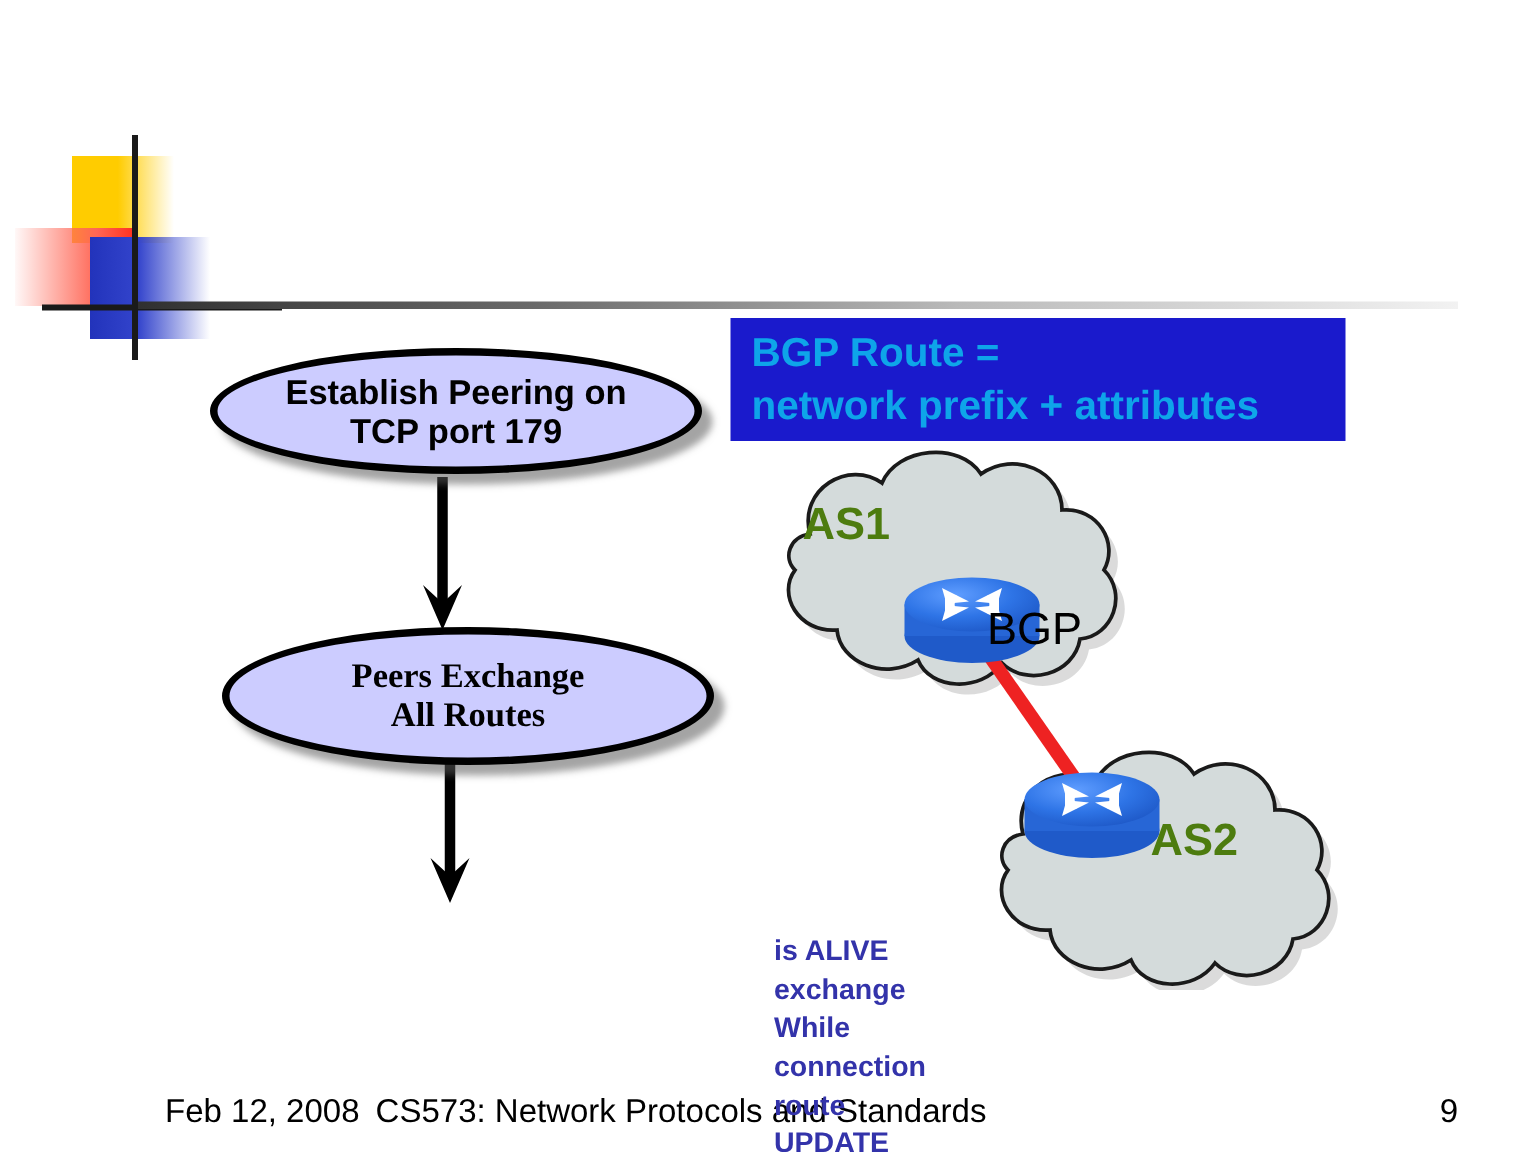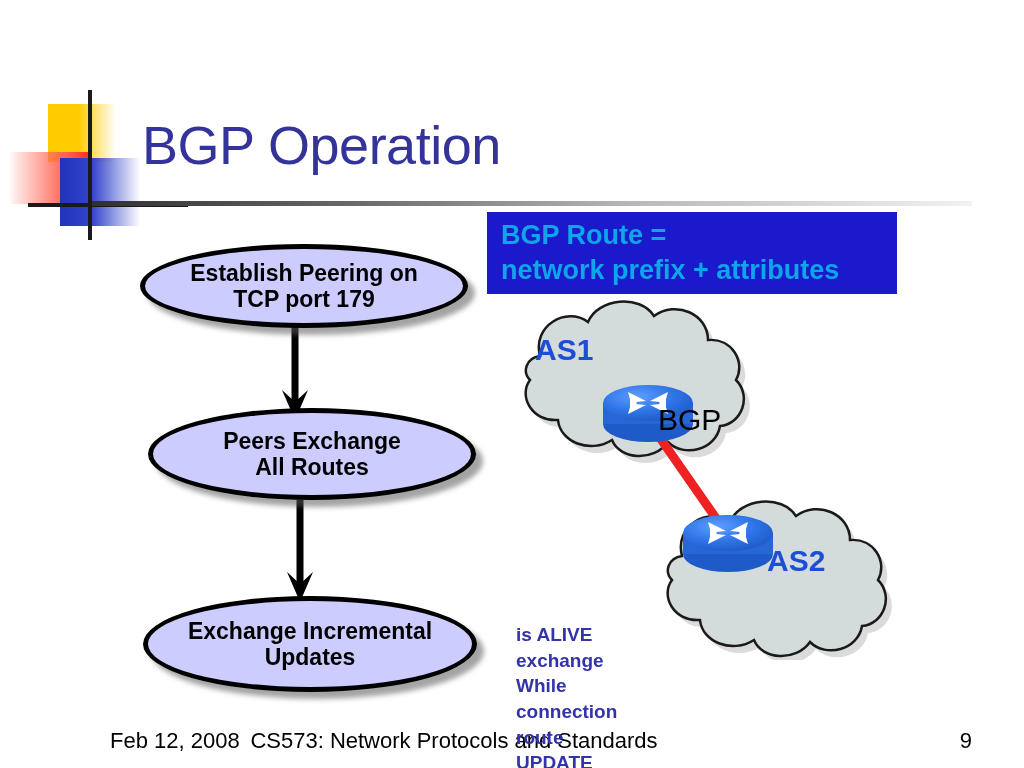--- a/index.html
+++ b/index.html
@@ -85,22 +85,22 @@
     display: flex;
     align-items: center;
     justify-content: center;
     text-align: center;
     color: #000000;
     font-weight: bold;
     font-size: 23px;
     line-height: 1.15;
     z-index: 3;
   }
-  #node-establish { left: 140px; top: 244px; width: 328px; height: 84px; }
-  #node-exchange-all { left: 148px; top: 408px; width: 328px; height: 92px; }
+  #node-establish { left: 140px; top: 232px; width: 328px; height: 84px; }
+  #node-exchange-all { left: 148px; top: 418px; width: 328px; height: 92px; font-family: Liberation Serif, serif; }
   #node-incremental { left: 143px; top: 596px; width: 334px; height: 96px; }
 
   .flow-arrow { position: absolute; z-index: 2; }
   #arrow-1 { left: 280px; top: 318px; }
   #arrow-2 { left: 285px; top: 500px; }
 
   
   #bgp-route-box {
     position: absolute;
     left: 487px; top: 212px;
@@ -115,21 +115,21 @@
     z-index: 5;
   }
   #bgp-route-box .attr-underline { }
 
   #topology { position: absolute; left: 470px; top: 300px; width: 554px; height: 360px; }
 
   .as-label {
     position: absolute;
     font-size: 30px;
     font-weight: bold;
-    color: #1d4ed8;
+    color: #4d7c0f;
     z-index: 4;
   }
   #label-as1 { left: 535px; top: 333px; }
   #label-as2 { left: 767px; top: 544px; text-align: right; }
   #label-bgp {
     position: absolute;
     left: 658px; top: 383px;
     font-size: 30px;
     font-weight: normal;
     color: #000000;
@@ -166,21 +166,20 @@
 <div id="slide">
 
   <div id="title-decoration">
     <div class="deco-yellow"></div>
     <div class="deco-red"></div>
     <div class="deco-blue"></div>
     <div class="deco-vline"></div>
     <div class="deco-hline"></div>
   </div>
 
-  <div id="page-title">BGP Operation</div>
   <div id="title-rule"></div>
 
   <div id="flow">
 
     <div class="flow-node" id="node-establish">
       <div>
         <span>Establish Peering on</span><br>
         <span>TCP port 179</span>
       </div>
     </div>
@@ -195,27 +194,20 @@
         <span>Peers Exchange</span><br>
         <span>All Routes</span>
       </div>
     </div>
 
     <svg class="flow-arrow" id="arrow-2" width="30" height="104" viewBox="0 0 30 104">
       <line x1="15" y1="0" x2="15" y2="86" stroke="#000000" stroke-width="7"></line>
       <path d="M 2,72 L 15,102 L 28,72 L 15,84 Z" fill="#000000"></path>
     </svg>
 
-    <div class="flow-node" id="node-incremental">
-      <div>
-        <span>Exchange Incremental</span><br>
-        <span>Updates</span>
-      </div>
-
-  </div>
 
   <div id="bgp-route-box">
     <div>BGP Route =</div>
     <div><span>network prefix + </span><span class="attr-underline">attributes</span></div>
   </div>
 
   <svg id="topology" viewBox="0 0 554 360">
     <defs>
       <radialGradient id="routerTop" cx="38%" cy="32%" r="72%">
         <stop offset="0%" stop-color="#5f9dff"></stop>

